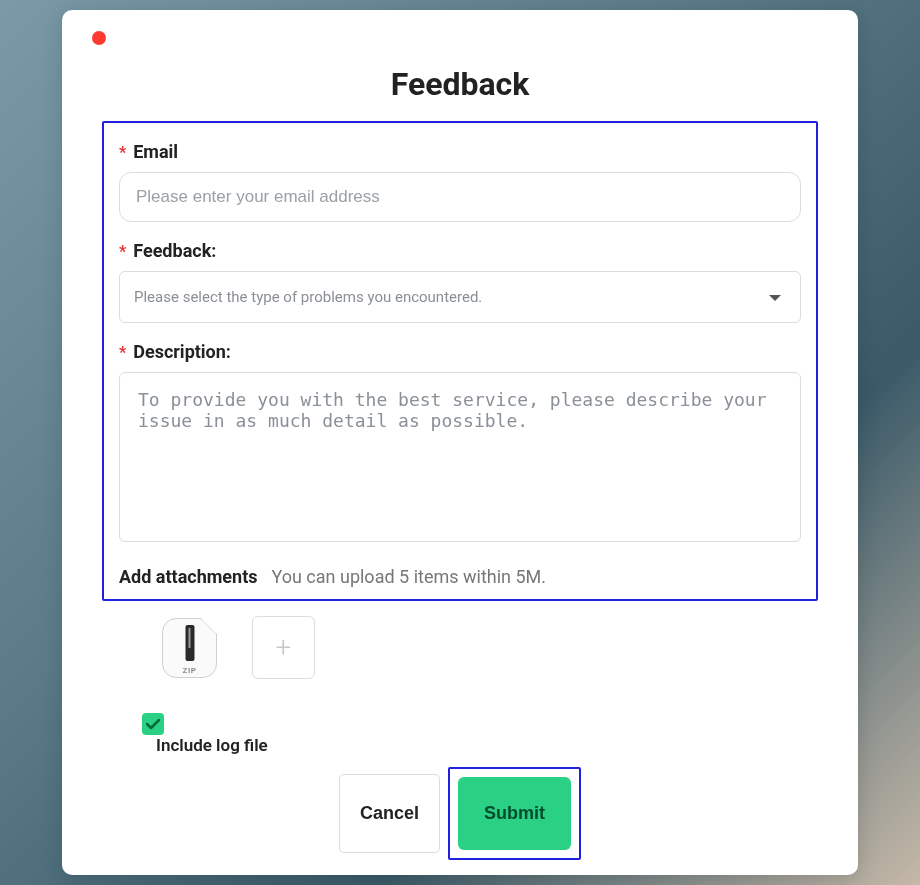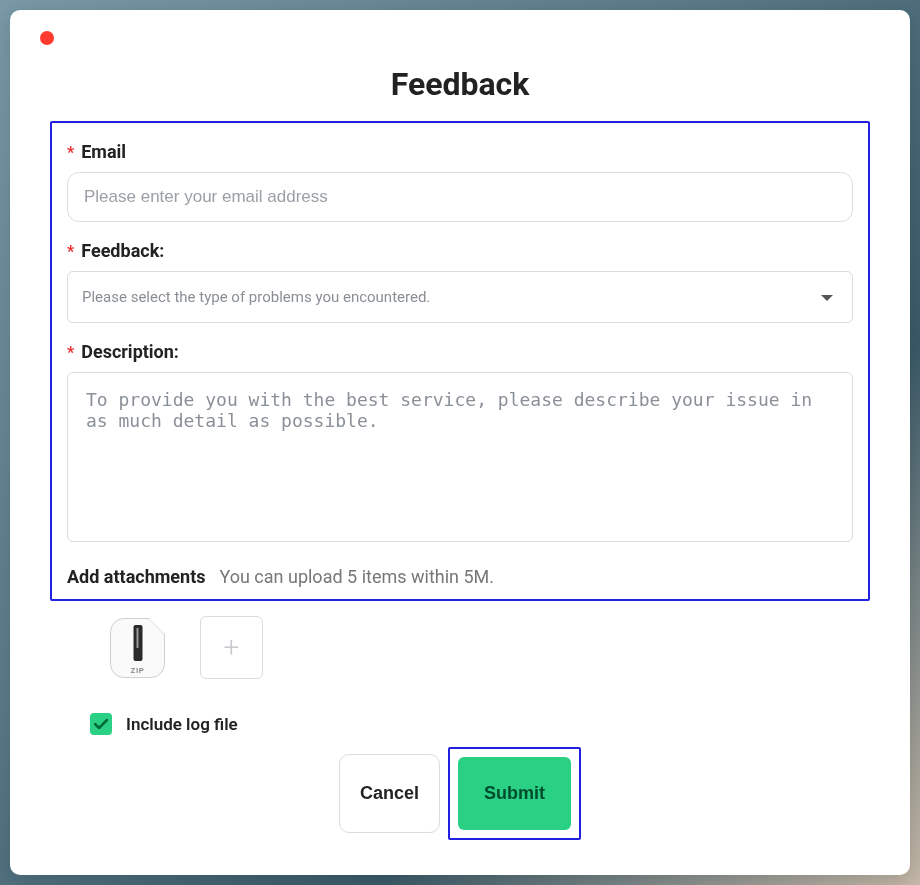--- a/index.html
+++ b/index.html
@@ -15,21 +15,21 @@
       height: 885px;
       display: flex;
       align-items: center;
       justify-content: center;
       padding: 10px;
     }
     
     .window {
       background: #ffffff;
       border-radius: 10px;
-      width: 900px;
+      width: 796px;
       height: 865px;
       position: relative;
       padding: 20px 40px 30px 40px;
       box-shadow: 0 4px 20px rgba(0,0,0,0.15);
     }
     
     .traffic-light {
       position: absolute;
       top: 20px;
       left: 30px;
@@ -233,23 +233,24 @@
       justify-content: center;
       color: #c5c8cc;
       font-size: 28px;
       font-weight: 300;
       cursor: pointer;
       background: #fff;
     }
     
     .checkbox-row {
       display: flex;
-      align-items: center;
+      align-items: flex-start;
       margin-top: 32px;
       margin-left: 40px;
+      flex-direction: column;
     }
     
     .checkbox-box {
       width: 22px;
       height: 22px;
       background: #2ad184;
       border-radius: 4px;
       display: flex;
       align-items: center;
       justify-content: center;
@@ -271,21 +272,21 @@
       align-items: center;
     }
     
     .btn-cancel {
       border: 1px solid #dcdcdc;
       background: #fff;
       color: #222;
       font-size: 18px;
       font-weight: 600;
       padding: 28px 20px;
-      border-radius: 10px;
+      border-radius: 5px;
       cursor: pointer;
       margin-right: 8px;
     }
     
     .submit-highlight {
       border: 2px solid #2020e0;
       padding: 8px;
       border-radius: 2px;
       display: inline-block;
     }

